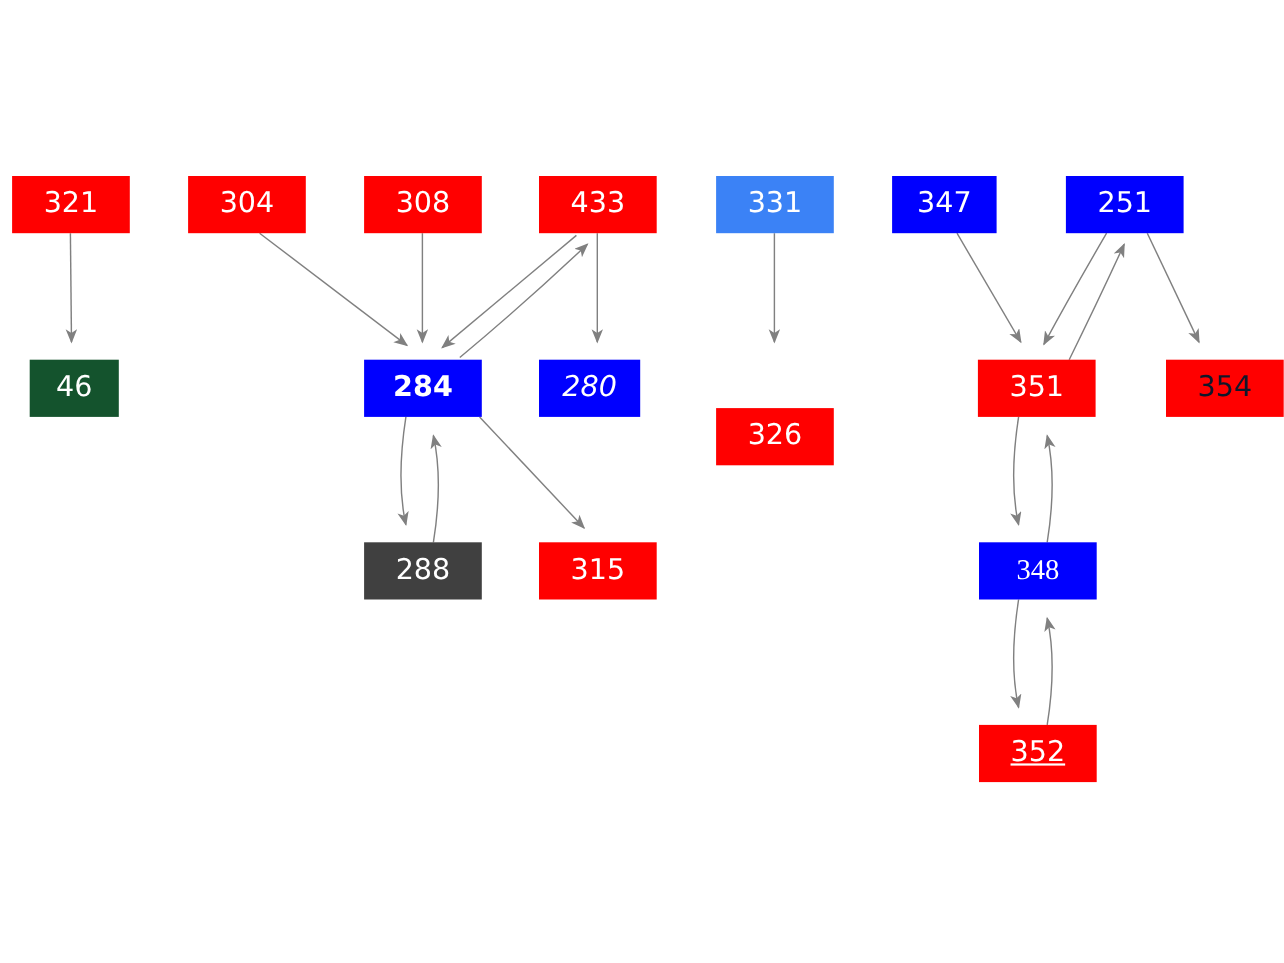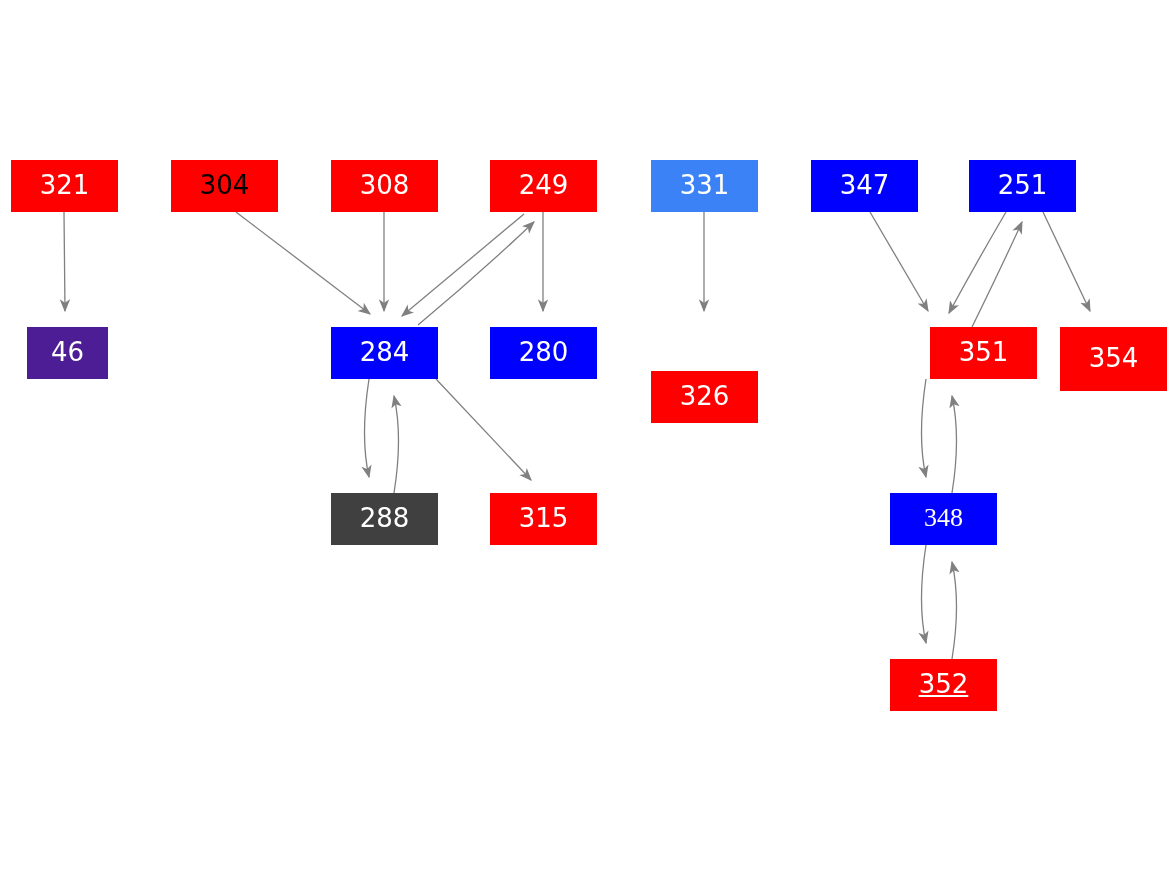--- a/index.html
+++ b/index.html
@@ -75,54 +75,54 @@
         <path d="M 926,379 Q 917,437 926,477" fill="none" stroke="#808080" stroke-width="1.3" marker-end="url(#arrowhead)"></path>
         <path d="M 952,493 Q 961,437 952,396" fill="none" stroke="#808080" stroke-width="1.3" marker-end="url(#arrowhead)"></path>
         <path d="M 926,545 Q 917,603 926,643" fill="none" stroke="#808080" stroke-width="1.3" marker-end="url(#arrowhead)"></path>
         <path d="M 952,659 Q 961,603 952,562" fill="none" stroke="#808080" stroke-width="1.3" marker-end="url(#arrowhead)"></path>
       </g>
   </svg>
   <div id="nodes-group">
       <div class="node" style="left: 11px; top: 160px; width: 107px; height: 52px; background: rgb(255, 0, 0); color: rgb(255, 255, 255);">
         <span class="node-label">321</span>
       </div>
-      <div class="node" style="left: 171px; top: 160px; width: 107px; height: 52px; background: rgb(255, 0, 0); color: #000000;">
+      <div class="node" style="left: 171px; top: 160px; width: 107px; height: 52px; background: rgb(255, 0, 0); color: #ffffff;">
         <span class="node-label">304</span>
       </div>
       <div class="node" style="left: 331px; top: 160px; width: 107px; height: 52px; background: rgb(255, 0, 0); color: rgb(255, 255, 255);">
         <span class="node-label">308</span>
       </div>
       <div class="node" style="left: 490px; top: 160px; width: 107px; height: 52px; background: rgb(255, 0, 0); color: rgb(255, 255, 255);">
-        <span class="node-label">249</span>
+        <span class="node-label">433</span>
       </div>
       <div class="node" style="left: 651px; top: 160px; width: 107px; height: 52px; background: #3b82f6; color: rgb(255, 255, 255);">
         <span class="node-label">331</span>
       </div>
-      <div class="node" style="left: 811px; top: 160px; width: 107px; height: 52px; background: rgb(0, 0, 255); color: rgb(255, 255, 255);">
+      <div class="node" style="left: 811px; top: 160px; width: 95px; height: 52px; background: rgb(0, 0, 255); color: rgb(255, 255, 255);">
         <span class="node-label">347</span>
       </div>
       <div class="node" style="left: 969px; top: 160px; width: 107px; height: 52px; background: rgb(0, 0, 255); color: rgb(255, 255, 255);">
         <span class="node-label">251</span>
       </div>
-      <div class="node" style="left: 27px; top: 327px; width: 81px; height: 52px; background: #4c1d95; color: rgb(255, 255, 255);">
+      <div class="node" style="left: 27px; top: 327px; width: 81px; height: 52px; background: #14532d; color: rgb(255, 255, 255);">
         <span class="node-label">46</span>
       </div>
-      <div class="node" style="left: 331px; top: 327px; width: 107px; height: 52px; background: rgb(0, 0, 255); color: rgb(255, 255, 255);">
+      <div class="node" style="left: 331px; top: 327px; width: 107px; height: 52px; background: rgb(0, 0, 255); color: rgb(255, 255, 255); font-weight: bold;">
         <span class="node-label">284</span>
       </div>
-      <div class="node" style="left: 490px; top: 327px; width: 107px; height: 52px; background: rgb(0, 0, 255); color: rgb(255, 255, 255);">
+      <div class="node" style="left: 490px; top: 327px; width: 92px; height: 52px; background: rgb(0, 0, 255); color: rgb(255, 255, 255); font-style: italic;">
         <span class="node-label">280</span>
       </div>
       <div class="node" style="left: 651px; top: 327px; width: 107px; height: 52px; background: rgb(255, 0, 0); color: rgb(255, 255, 255); margin-top: 44px;">
         <span class="node-label">326</span>
       </div>
-      <div class="node" style="left: 930px; top: 327px; width: 107px; height: 52px; background: rgb(255, 0, 0); color: rgb(255, 255, 255);">
+      <div class="node" style="left: 889px; top: 327px; width: 107px; height: 52px; background: rgb(255, 0, 0); color: rgb(255, 255, 255);">
         <span class="node-label">351</span>
       </div>
-      <div class="node" style="left: 1060px; top: 327px; width: 107px; height: 64px; background: rgb(255, 0, 0); color: #ffffff;">
+      <div class="node" style="left: 1060px; top: 327px; width: 107px; height: 52px; background: rgb(255, 0, 0); color: #0f172a;">
         <span class="node-label">354</span>
       </div>
       <div class="node" style="left: 331px; top: 493px; width: 107px; height: 52px; background: #404040; color: rgb(255, 255, 255);">
         <span class="node-label">288</span>
       </div>
       <div class="node" style="left: 490px; top: 493px; width: 107px; height: 52px; background: rgb(255, 0, 0); color: rgb(255, 255, 255); align-items: center;">
         <span class="node-label">315</span>
       </div>
       <div class="node" style="left: 890px; top: 493px; width: 107px; height: 52px; background: rgb(0, 0, 255); color: rgb(255, 255, 255); font-family: Liberation Serif, serif;">
         <span class="node-label">348</span>

